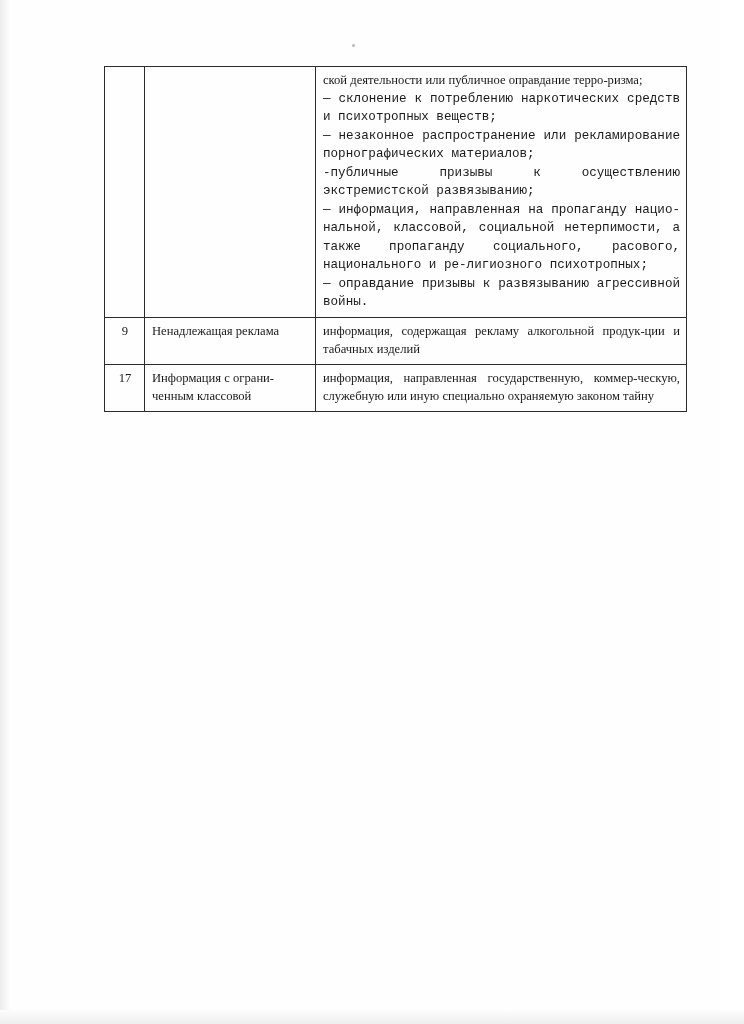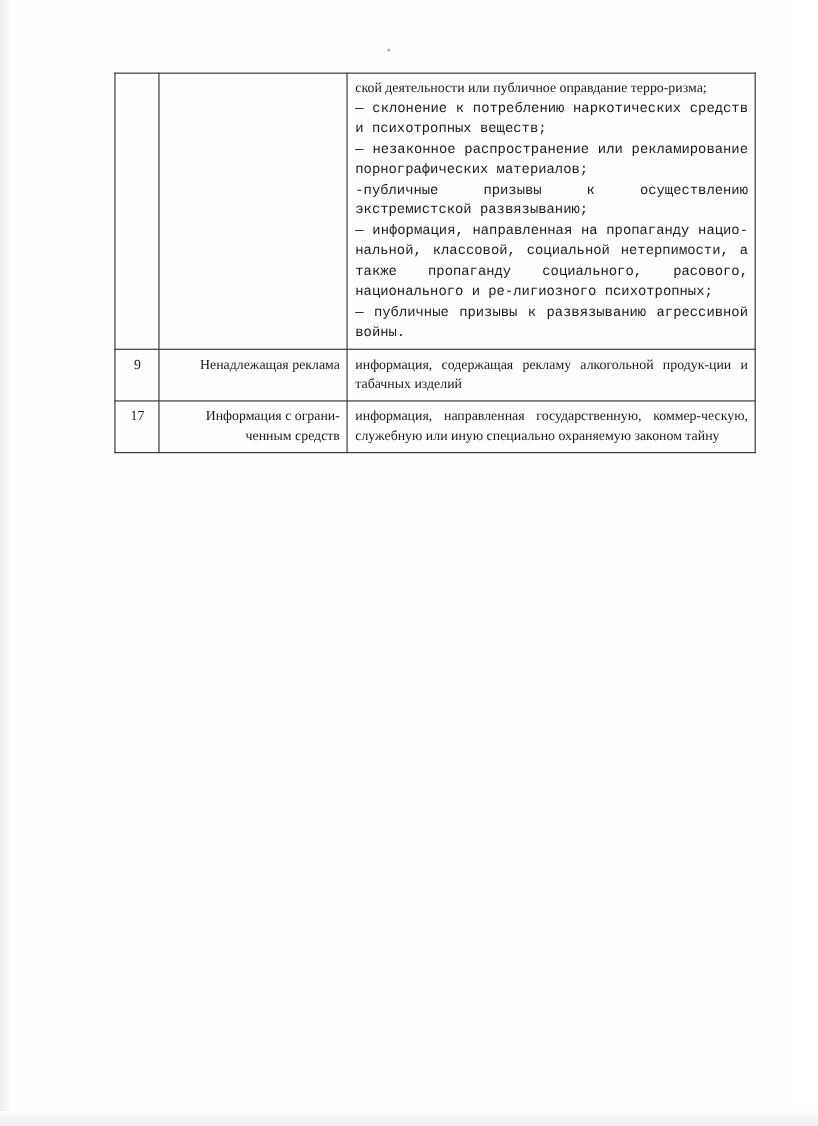--- a/index.html
+++ b/index.html
@@ -85,21 +85,21 @@
   td.cell-desc p + p {
     margin-top: 0px;
     font-family: Liberation Mono, monospace;
   }
   
   td.cell-desc p {
     text-align: justify;
   }
   td.cell-name p {
     margin: 0;
-    text-align: right;
+    text-align: left;
   }
 </style>
 </head>
 <body>
 
 <div class="page">
 
   <div class="scan-edge-left"></div>
   <div class="scan-edge-bottom"></div>
   <div class="scan-speck"></div>
@@ -115,36 +115,36 @@
         <td class="cell-num"></td>
         <td class="cell-name">
           <p></p>
         </td>
         <td class="cell-desc">
           <p>ской деятельности или публичное оправдание терро-ризма;</p>
           <p>— склонение к потреблению наркотических средств и психотропных веществ;</p>
           <p>— незаконное распространение или рекламирование порнографических материалов;</p>
           <p>-публичные призывы к осуществлению экстремистской развязыванию;</p>
           <p>— информация, направленная на пропаганду нацио-нальной, классовой, социальной нетерпимости, а также пропаганду социального, расового, национального и ре-лигиозного психотропных;</p>
-          <p>— публичные призывы к развязыванию агрессивной войны.</p>
+          <p>— оправдание призывы к развязыванию агрессивной войны.</p>
         </td>
       </tr>
       <tr>
         <td class="cell-num">9</td>
         <td class="cell-name">
           <p>Ненадлежащая реклама</p>
         </td>
         <td class="cell-desc">
           <p>информация, содержащая рекламу алкогольной продук-ции и табачных изделий</p>
         </td>
       </tr>
       <tr>
         <td class="cell-num">17</td>
         <td class="cell-name">
-          <p>Информация с ограни-ченным средств</p>
+          <p>Информация с ограни-ченным классовой</p>
         </td>
         <td class="cell-desc">
           <p>информация, направленная государственную, коммер-ческую, служебную или иную специально охраняемую законом тайну</p>
         </td>
       </tr>
     </tbody>
   </table>
 
 </div>
 

